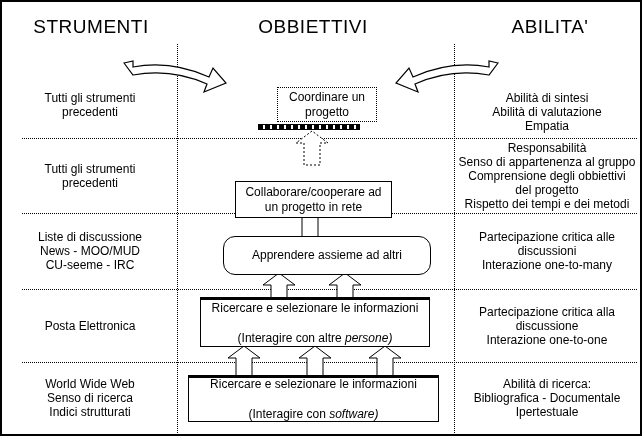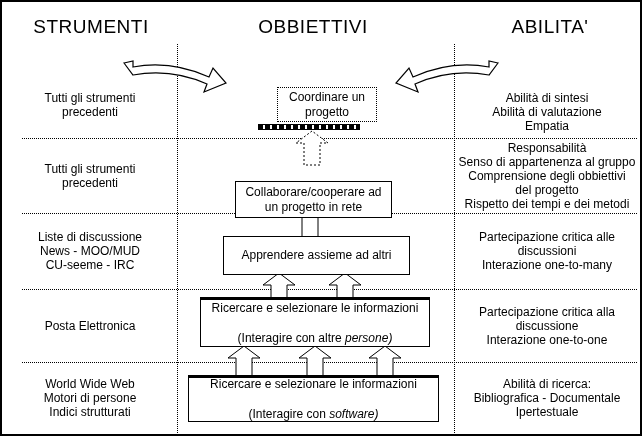--- a/index.html
+++ b/index.html
@@ -59,21 +59,21 @@
 
   <div class="cell lcell r1 toppad">Tutti gli strumenti
 precedenti</div>
   <div class="cell lcell r2">Tutti gli strumenti
 precedenti</div>
   <div class="cell lcell r3">Liste di discussione
 News - MOO/MUD
 CU-seeme - IRC</div>
   <div class="cell lcell r4">Posta Elettronica</div>
   <div class="cell lcell r5">World Wide Web
-Motori di persone
+Senso di ricerca
 Indici strutturati</div>
 
   <div class="cell rcell r1 toppad">Abilità di sintesi
 Abilità di valutazione
 Empatia</div>
   <div class="cell rcell r2">Responsabilità
 Senso di appartenenza al gruppo
 Comprensione degli obbiettivi
 del progetto
 Rispetto dei tempi e dei metodi</div>
@@ -96,21 +96,21 @@
     <polygon points="17,1 1,13 9,13 9,35 25,35 25,13 33,13" fill="#fff" stroke="#000" stroke-width="1" stroke-dasharray="2,2"></polygon>
   </svg>
 
   <div class="cbox" style="left:233px;top:163px;width:157px;height:37px;margin-top:16px;">Collaborare/cooperare ad
 un progetto in rete</div>
 
   <svg class="uparrow" style="left:291px;top:199px;" width="34" height="37" viewBox="0 0 34 37">
     <polygon points="17,1 1,13 9,13 9,36 25,36 25,13 33,13" fill="#fff" stroke="#000" stroke-width="1"></polygon>
   </svg>
 
-  <div class="cbox" style="left:221px;top:234px;width:187px;height:39px;">Apprendere assieme ad altri</div>
+  <div class="cbox" style="left:221px;top:234px;width:208px;height:39px;border-radius:12px;">Apprendere assieme ad altri</div>
 
   <svg class="uparrow" style="left:260px;top:270px;" width="34" height="27" viewBox="0 0 34 27">
     <polygon points="17,1 1,13 9,13 9,26 25,26 25,13 33,13" fill="#fff" stroke="#000" stroke-width="1"></polygon>
   </svg>
   <svg class="uparrow" style="left:326px;top:270px;" width="34" height="27" viewBox="0 0 34 27">
     <polygon points="17,1 1,13 9,13 9,26 25,26 25,13 33,13" fill="#fff" stroke="#000" stroke-width="1"></polygon>
   </svg>
 
   <div class="cbox thicktop" style="left:198px;top:295px;width:230px;height:50px;">
     <div>Ricercare e selezionare le informazioni</div>

